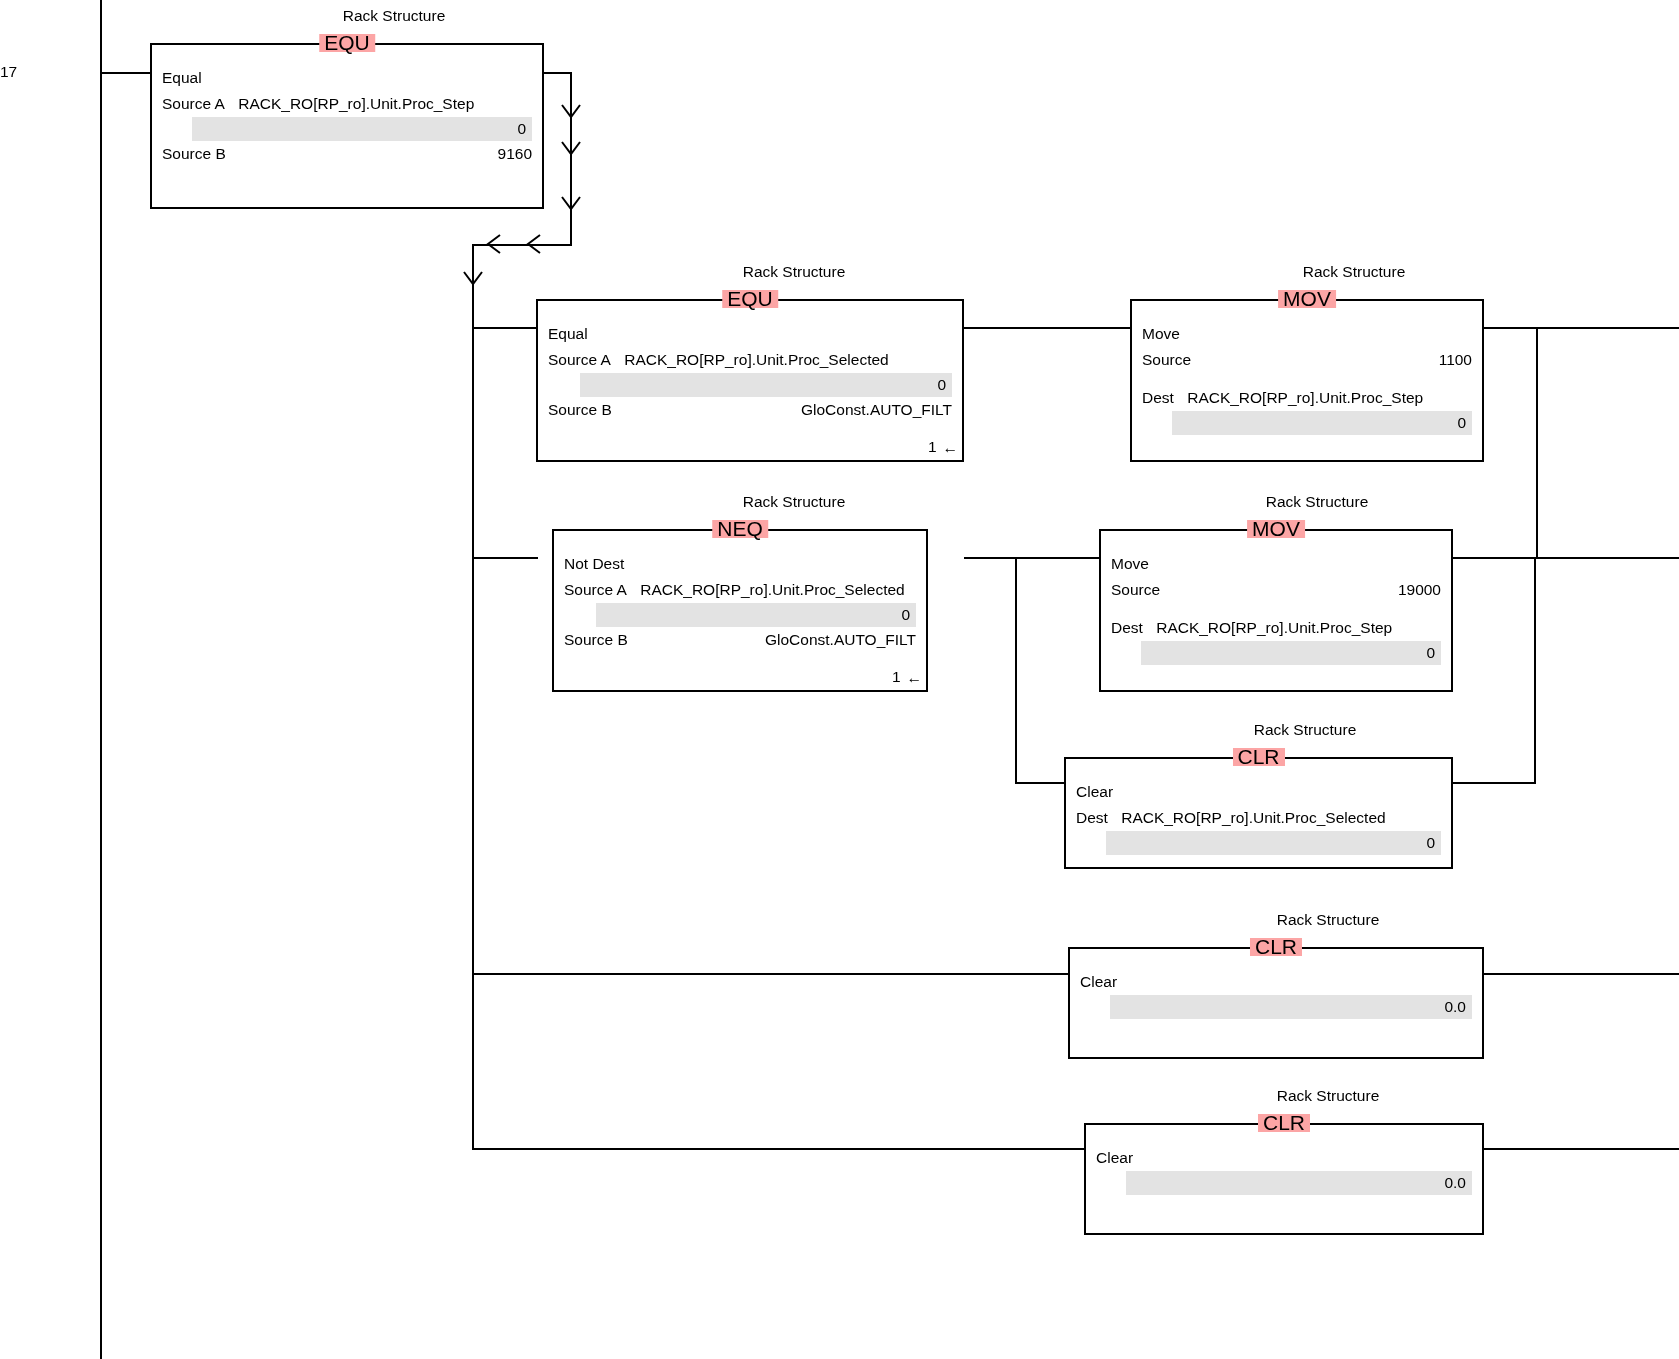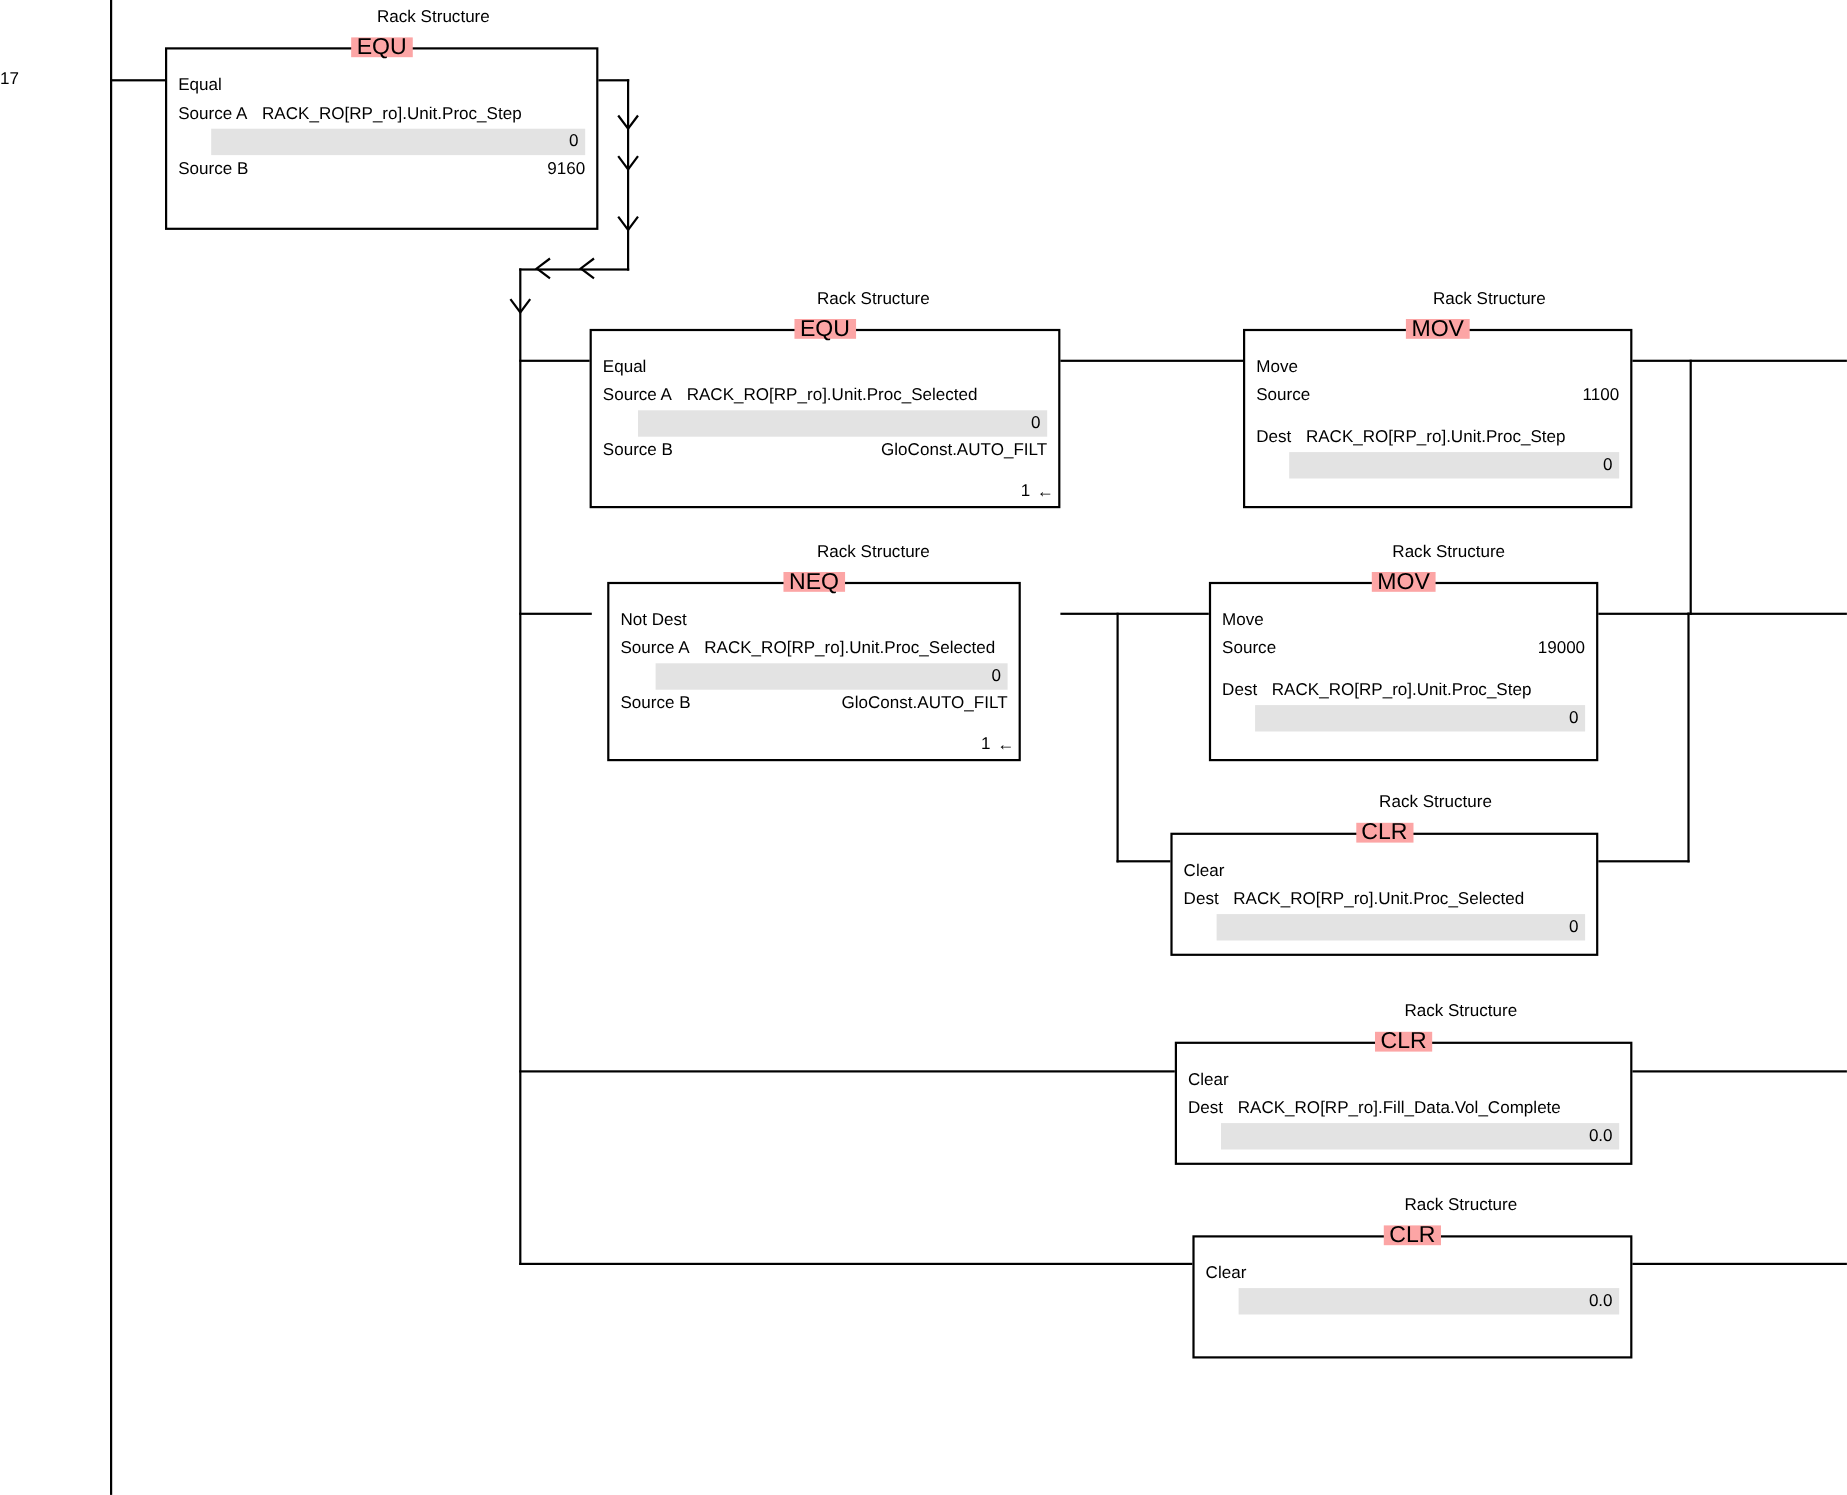--- a/index.html
+++ b/index.html
@@ -308,24 +308,20 @@
   <div class="wire-h" style="left:472px; top:973px; width:598px;"></div>
 
   <div class="struct-label" style="left:1281px; top:911px;">Rack Structure</div>
 
   <div class="blk" style="left:1068px; top:947px; width:416px; height:112px;">
     <div class="blk-mnemonic">CLR</div>
     <div class="blk-inner">
       <div class="row">
         <span class="lbl">Clear</span>
       </div>
-      <div class="row">
-        <span class="lbl">Dest</span>
-        <span class="opnd">RACK_RO[RP_ro].Fill_Data.Vol_Complete</span>
-      </div>
       <div class="valbar indent-sm">0.0</div>
     </div>
   </div>
 
   <div class="wire-h" style="left:1484px; top:973px; width:195px;"></div>
 
   <div class="wire-h" style="left:472px; top:1148px; width:614px;"></div>
 
   <div class="struct-label" style="left:1281px; top:1087px;">Rack Structure</div>
 

